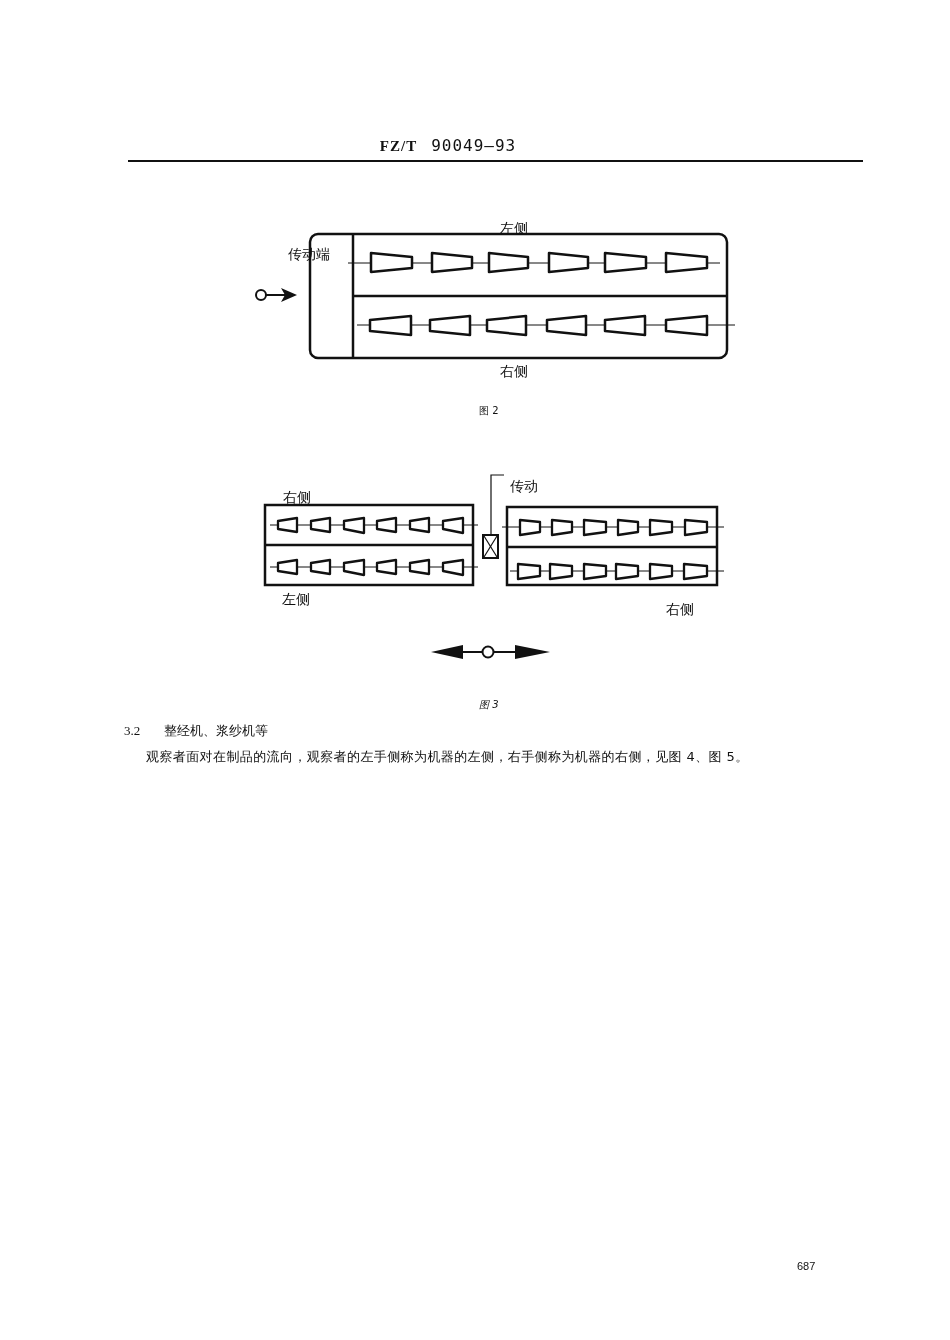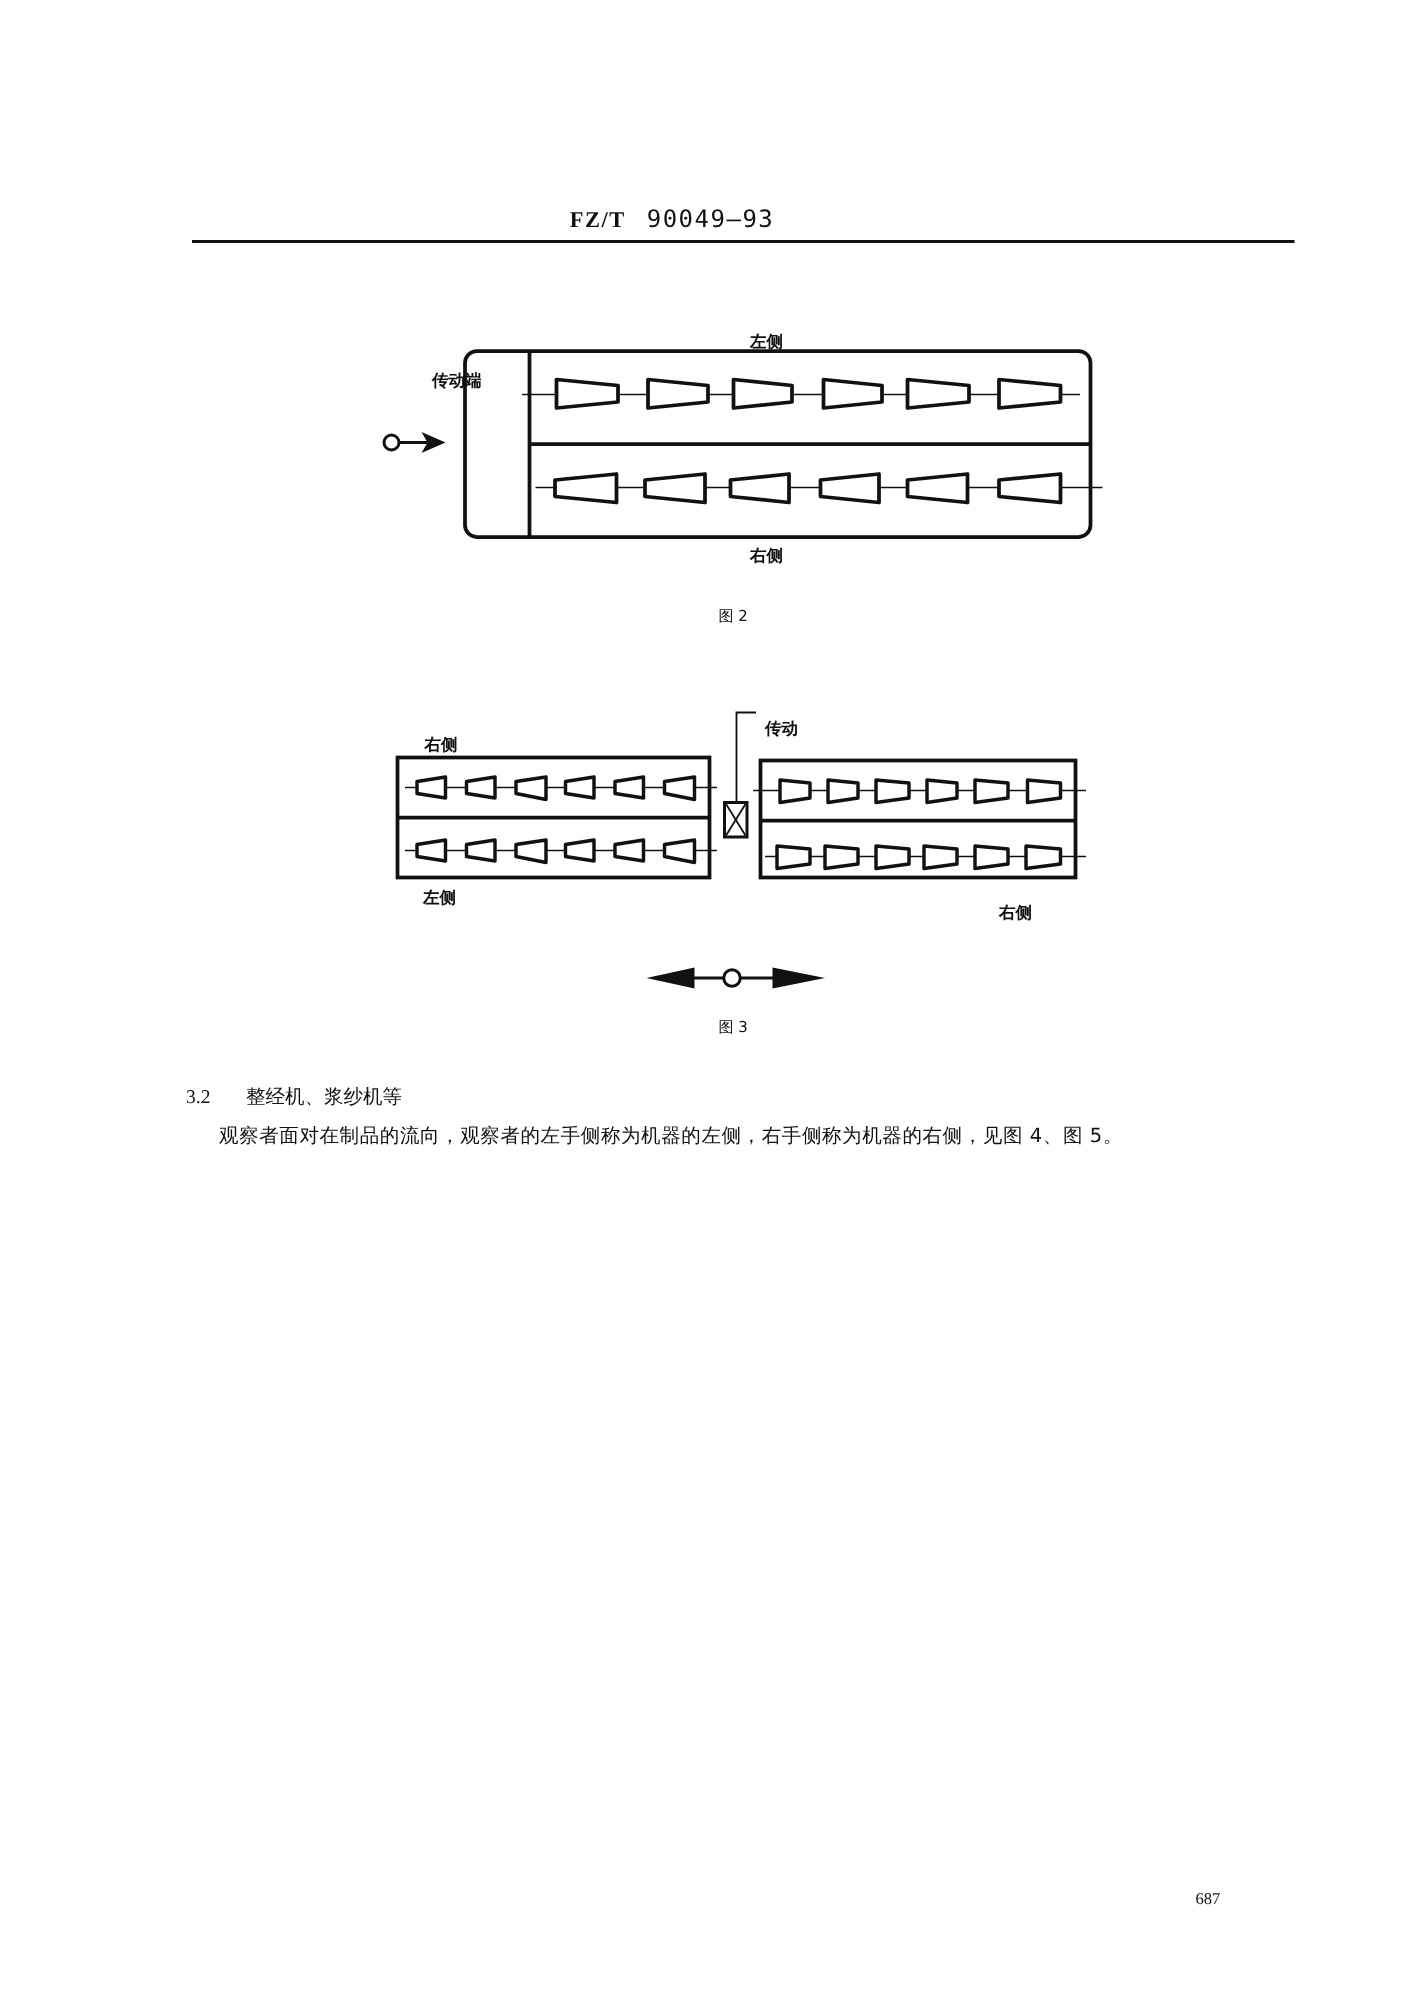--- a/index.html
+++ b/index.html
@@ -2,26 +2,26 @@
 <html><head>
 <meta charset="utf-8">
 <style>
   html,body{margin:0;padding:0;background:#fff;}
   body{width:950px;height:1340px;position:relative;overflow:hidden;font-family:"DejaVu Serif",serif;color:#111;}
   .abs{position:absolute;}
   .header{left:0;top:136px;width:896px;text-align:center;font-size:15px;letter-spacing:1px;}
   .header .code{font-family:"Liberation Serif",serif;font-weight:bold;}
   .header .num{font-family:"DejaVu Sans Mono",monospace;font-size:16px;margin-left:14px;}
   .rule{left:128px;top:160px;width:735px;height:0;border-top:2px solid #111;}
-  .lbl{font-size:11px;font-weight:bold;font-family:"DejaVu Sans",sans-serif;white-space:nowrap;}
+  .lbl{font-size:14px;font-weight:normal;font-family:"DejaVu Sans",sans-serif;white-space:nowrap;}
   .cap{font-size:10px;font-family:"DejaVu Sans",sans-serif;}
   .sec{left:124px;top:722px;font-size:13px;font-family:Liberation Serif, serif;}
   .sec .n{display:inline-block;width:40px;}
   .para{left:146px;top:748px;font-size:13px;font-family:"DejaVu Sans",sans-serif;letter-spacing:0.4px;text-align:right;}
-  .pageno{left:797px;top:1260px;font-size:11px;font-family:Liberation Serif, serif;}
+  .pageno{left:797px;top:1260px;font-size:11px;font-family:Liberation Sans, sans-serif;}
   svg{position:absolute;left:0;top:0;}
 </style>
 </head>
 <body>
 
 <div class="abs header">
   <span class="code">FZ/T</span><span class="num">90049—93</span>
 </div>
 <div class="abs rule"></div>
 
@@ -112,21 +112,21 @@
     <path d="M431 652 L463 645 L463 659 Z" fill="#111"></path>
     <line x1="460" y1="652" x2="482" y2="652" stroke="#111" stroke-width="2"></line>
     <circle cx="488" cy="652" r="5.5" fill="#fff" stroke="#111" stroke-width="2"></circle>
     <line x1="494" y1="652" x2="518" y2="652" stroke="#111" stroke-width="2"></line>
     <path d="M550 652 L515 645 L515 659 Z" fill="#111"></path>
   </svg>
   <div class="abs lbl" style="left:510px;top:478px;">传动</div>
   <div class="abs lbl" style="left:283px;top:489px;">右侧</div>
   <div class="abs lbl" style="left:282px;top:591px;">左侧</div>
   <div class="abs lbl" style="left:666px;top:601px;">右侧</div>
-  <div class="abs cap" style="left:479px;top:678px;">图 3</div>
+  <div class="abs cap" style="left:479px;top:698px;font-style:italic;">图 3</div>
 </div>
 
 <div class="abs sec">
   <span class="n">3.2</span><span>整经机、浆纱机等</span>
 </div>
 <div class="abs para">观察者面对在制品的流向，观察者的左手侧称为机器的左侧，右手侧称为机器的右侧，见图 4、图 5。</div>
 
 <div class="abs pageno">687</div>
 
 </body></html>

